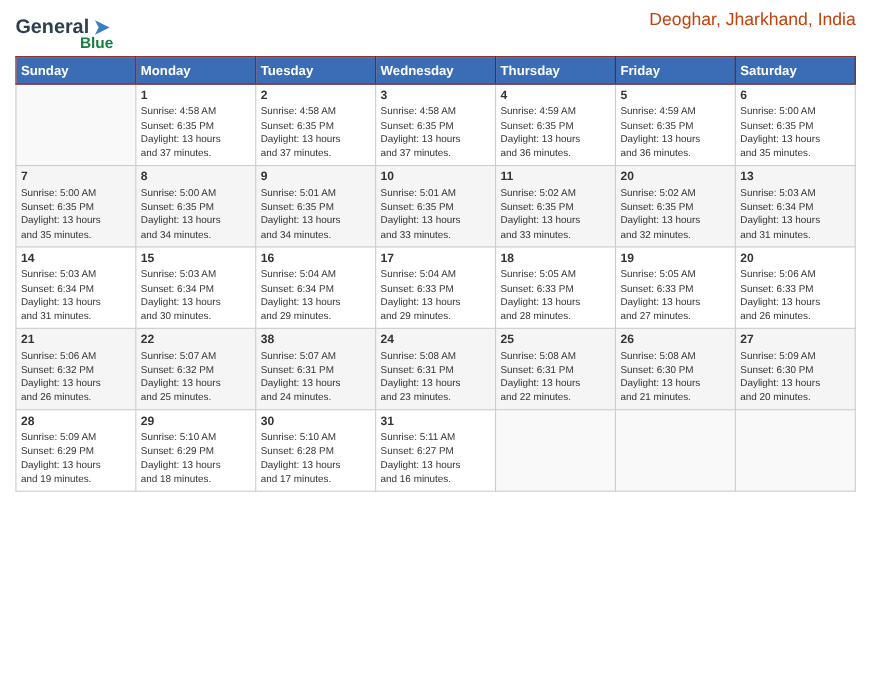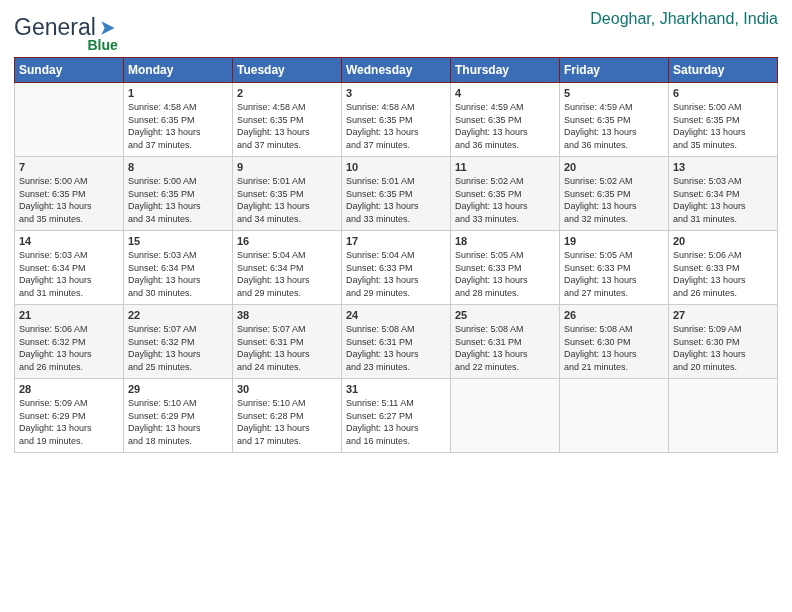--- a/index.html
+++ b/index.html
@@ -34,21 +34,21 @@
       text-align: right;
     }
     .month-title {
       font-size: 36px;
       font-weight: bold;
       color: #2c3e50;
       line-height: 1.1;
     }
     .location-title {
       font-size: 16px;
-      color: #0f766e;
+      color: #c2410c;
       font-weight: normal;
       margin-left: 12px;
     }
     table {
       width: 100%;
       border-collapse: collapse;
       table-layout: fixed;
     }
     thead tr th {
       background-color: #3a6db5;
@@ -89,21 +89,21 @@
     }
   </style>
 </head>
 <body>
 
 <div class="container">
   <div class="header-row">
     <div class="logo">
       <div>
         <div style="display:flex;align-items:center;">
-          <span style="font-size:23px;font-weight:normal;color:#2c3e50;">General</span>
+          <span style="font-size:18px;font-weight:bold;color:#2c3e50;">General</span>
           <svg class="logo-arrow" viewBox="0 0 24 24">
             <polygon points="4,4 20,12 4,20 8,12" fill="#3a7fc1"></polygon>
           </svg>
         </div>
         <div style="font-size:14px;font-weight:bold;color:#15803d;margin-top:-4px;text-align:right;">Blue</div>
       </div>
     </div>
     <div class="title-block">
       <div class="location-title">Deoghar, Jharkhand, India</div>
     </div>

